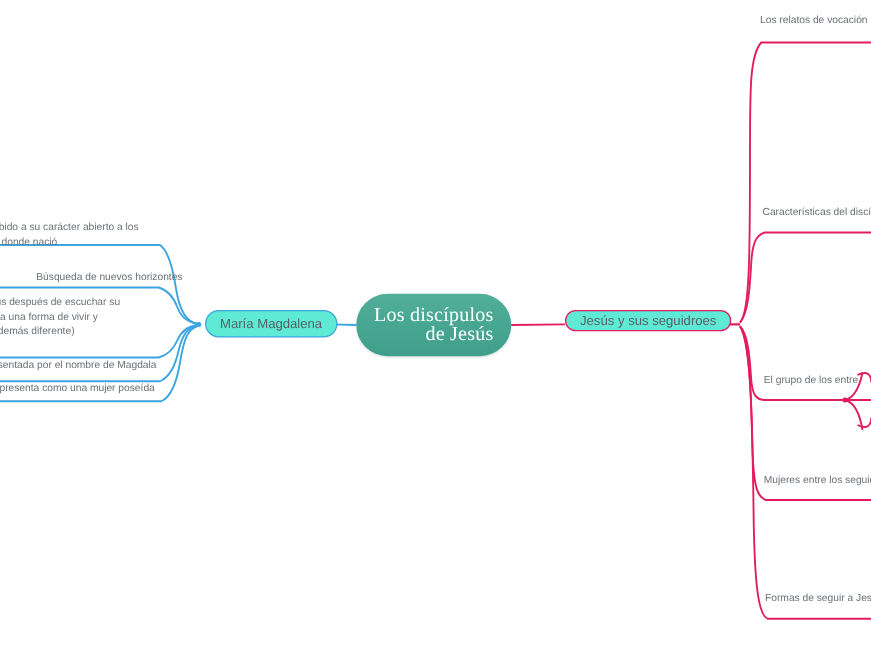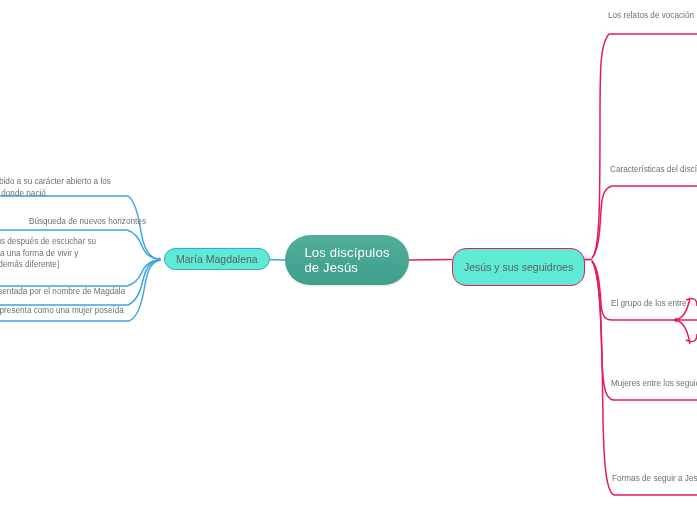--- a/index.html
+++ b/index.html
@@ -36,25 +36,26 @@
     background: #46a792;
     background: linear-gradient(180deg, #50ae99 0%, #3f9f8b 100%);
     box-shadow: 0 1px 2px rgba(0,0,0,0.12);
     display: flex;
     align-items: center;
     justify-content: center;
     box-sizing: border-box;
   }
   .center-node .label {
     color: #ffffff;
-    font-size: 13px;
+    font-size: 16px;
     line-height: 15px;
-    text-align: left;
+    text-align: right;
     letter-spacing: 0.2px;
     white-space: pre-line;
+    font-family: Liberation Serif, serif;
   }
 
   
   .pill {
     position: absolute;
     border-radius: 14px;
     border: 1.4px solid #3aa5e0;
     background: #5eead4;
     display: flex;
     align-items: center;
@@ -68,21 +69,21 @@
     white-space: nowrap;
   }
   .pill.left-pill {
     left: 164px;
     top: 248px;
     height: 22px;
   }
   .pill.right-pill {
     left: 452px;
     top: 248px;
-    height: 38px;
+    height: 17px;
     border-color: #e31c5f;
   }
 
   
   .leaf {
     position: absolute;
     font-size: 8.2px;
     color: #6c7177;
     line-height: 11px;
     white-space: nowrap;

